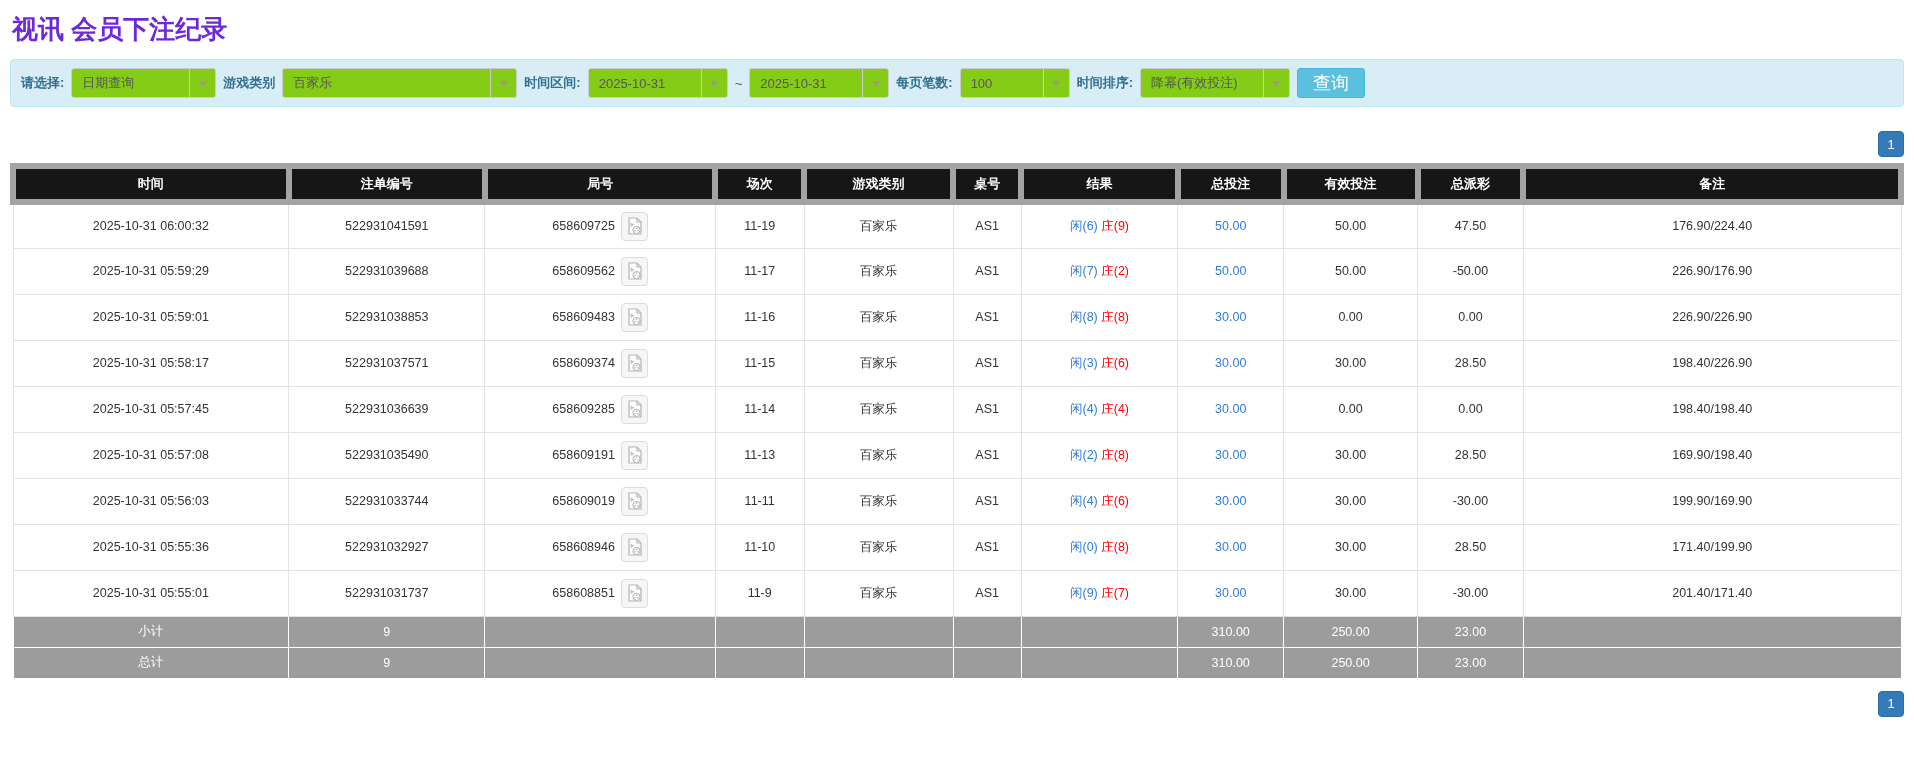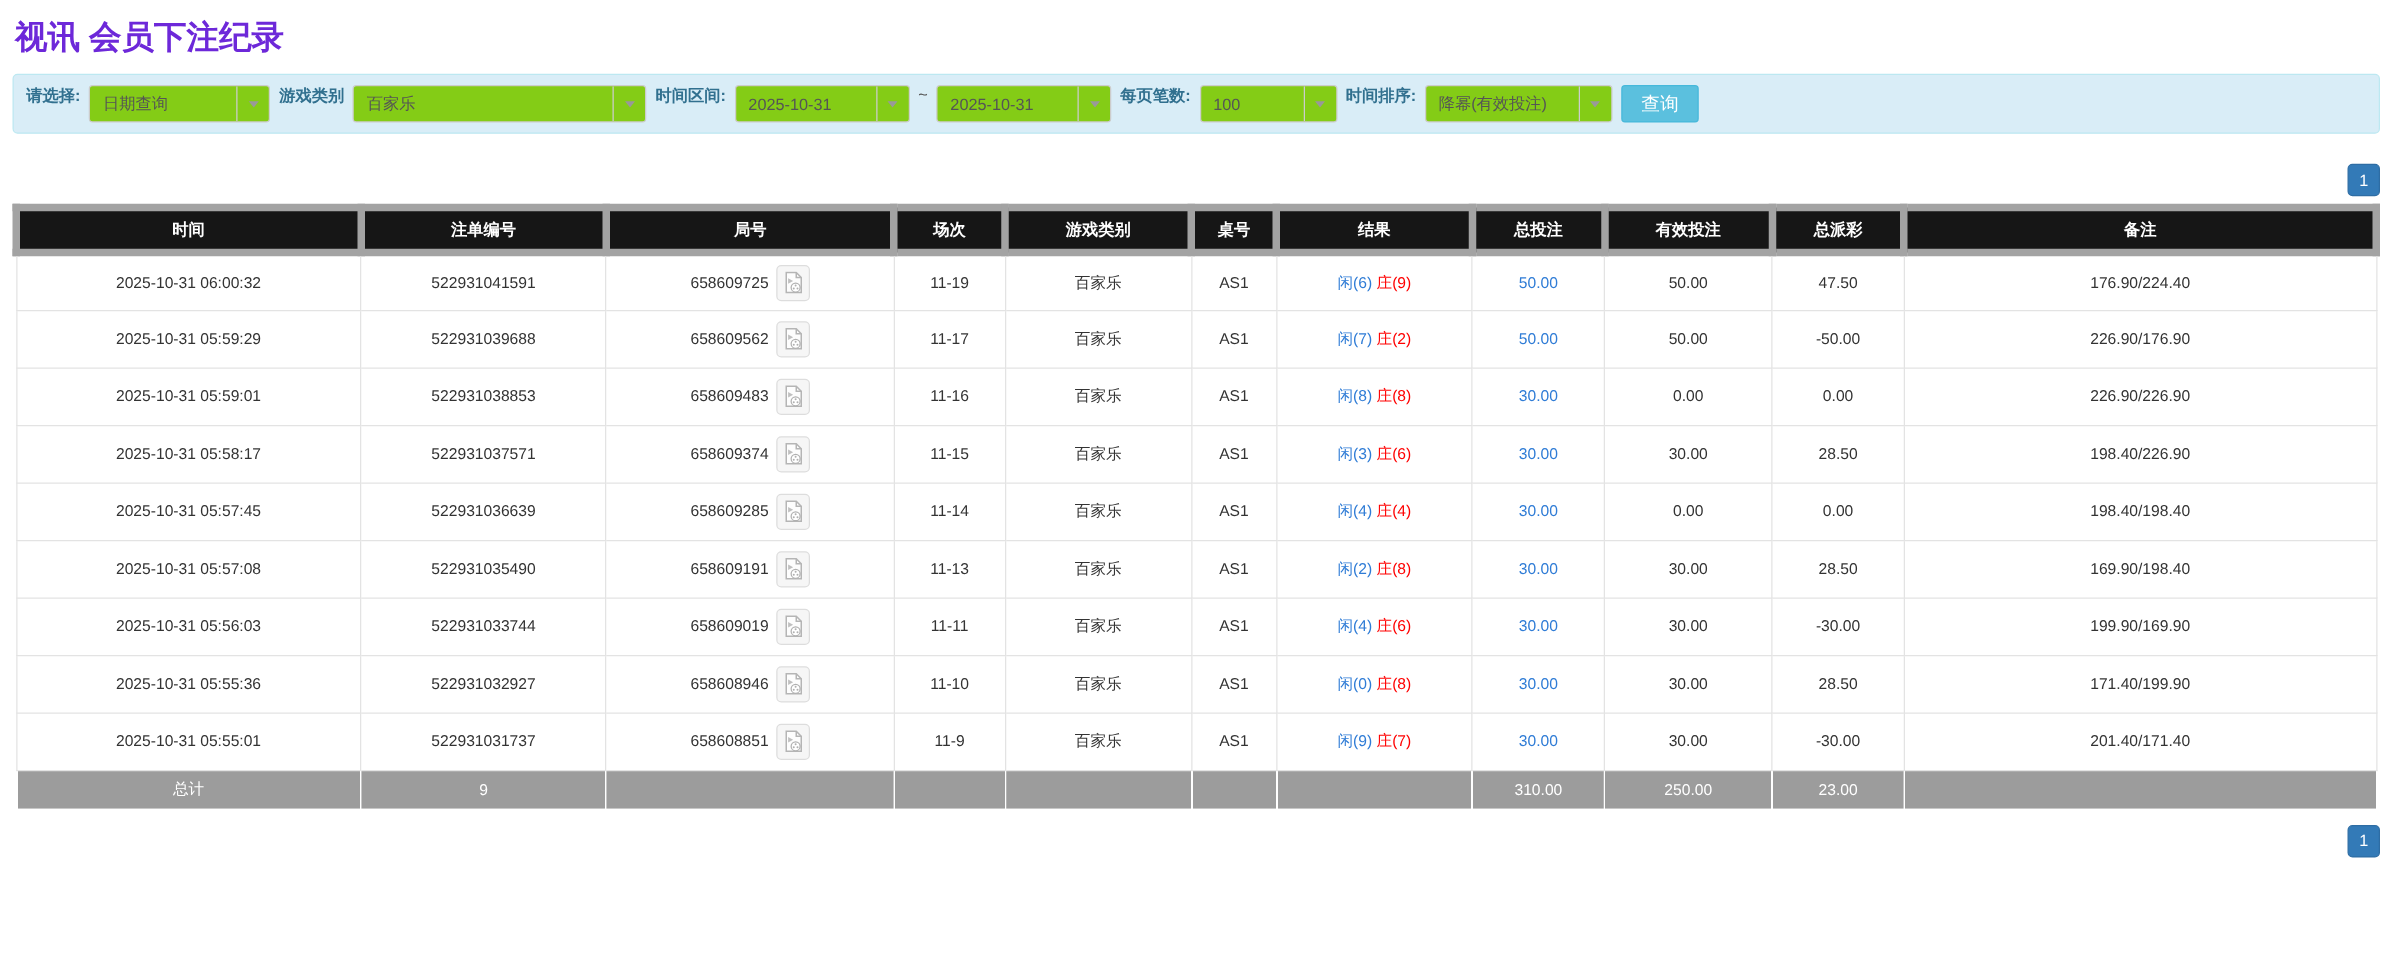--- a/index.html
+++ b/index.html
@@ -17,33 +17,33 @@
     --search_btn:#5bc0de;
   }
   *{box-sizing:border-box;}
   html,body{margin:0;padding:0;background:#fff;
     font-family:"Liberation Sans","DejaVu Sans",sans-serif;color:#333;}
   .page{width:1914px;min-height:782px;padding:0 10px;}
   .page-title{font-size:26px;font-weight:700;color:#6d28d9;padding:12px 2px 0 2px;margin:0;}
 
   
   .filter-bar{margin-top:12px;background:var(--filter_bg);border:1px solid var(--filter_border);
-    border-radius:4px;padding:8px 10px;display:flex;align-items:flex-start;gap:7px;font-size:13px;}
+    border-radius:4px;padding:8px 10px;display:flex;align-items:center;gap:7px;font-size:13px;}
   .filter-label{color:#31708f;font-weight:bold;white-space:nowrap;}
   .select{display:inline-flex;align-items:stretch;background:#84cc16;border:1px solid #ccc;
     border-radius:3px;height:30px;overflow:hidden;cursor:pointer;}
   .select .sel-value{display:flex;align-items:center;padding:0 10px;color:#555;white-space:nowrap;flex:1;}
   .select .sel-caret{width:26px;border-left:1px solid #ccc;display:flex;align-items:center;justify-content:center;}
   .caret-shape{width:0;height:0;border-left:4px solid transparent;border-right:4px solid transparent;
     border-top:5px solid #999;}
   .sel-w145{width:145px;} .sel-w235{width:235px;} .sel-w140{width:140px;}
   .sel-w110{width:110px;} .sel-w150{width:150px;}
   .tilde{color:#555;}
   .search-btn{background:var(--search_btn);color:#fff;border:1px solid #46b8da;border-radius:3px;
-    height:30px;padding:0 15px;font-size:15px;cursor:pointer;}
+    height:30px;padding:0 15px;font-size:18px;cursor:pointer;}
 
   
   .info-bar{margin-top:20px;background:var(--info_bg);border:1px solid var(--info_border);
     border-radius:4px;padding:10px 12px;display:flex;justify-content:space-between;align-items:center;
     font-size:12.5px;}
   .info-left{color:var(--info_text);}
   .info-right{color:var(--banker_red);}
 
   
   .pagination-row{display:flex;justify-content:flex-end;margin:24px 0 6px 0;}
@@ -461,32 +461,45 @@
     <td>
       <a class="bet-link">30.00</a>
     </td>
     <td>30.00</td>
     <td class="neg">-30.00</td>
     <td>201.40/171.40</td>
   </tr>
 </tbody>
     <tfoot>
       <tr class="summary">
-        <td>总计</td>
+        <td>小计</td>
         <td>9</td>
         <td></td>
         <td></td>
         <td></td>
         <td></td>
         <td></td>
         <td>310.00</td>
         <td>250.00</td>
         <td>23.00</td>
         <td></td>
       </tr>
+      <tr class="summary">
+        <td>总计</td>
+        <td>9</td>
+        <td></td>
+        <td></td>
+        <td></td>
+        <td></td>
+        <td></td>
+        <td>310.00</td>
+        <td>250.00</td>
+        <td>23.00</td>
+        <td></td>
+      </tr>
     </tfoot>
   </table>
 
   <div class="pagination-row bottom">
     <div class="page-btn">1</div>
   </div>
 
 </div>
 
 </body></html>

